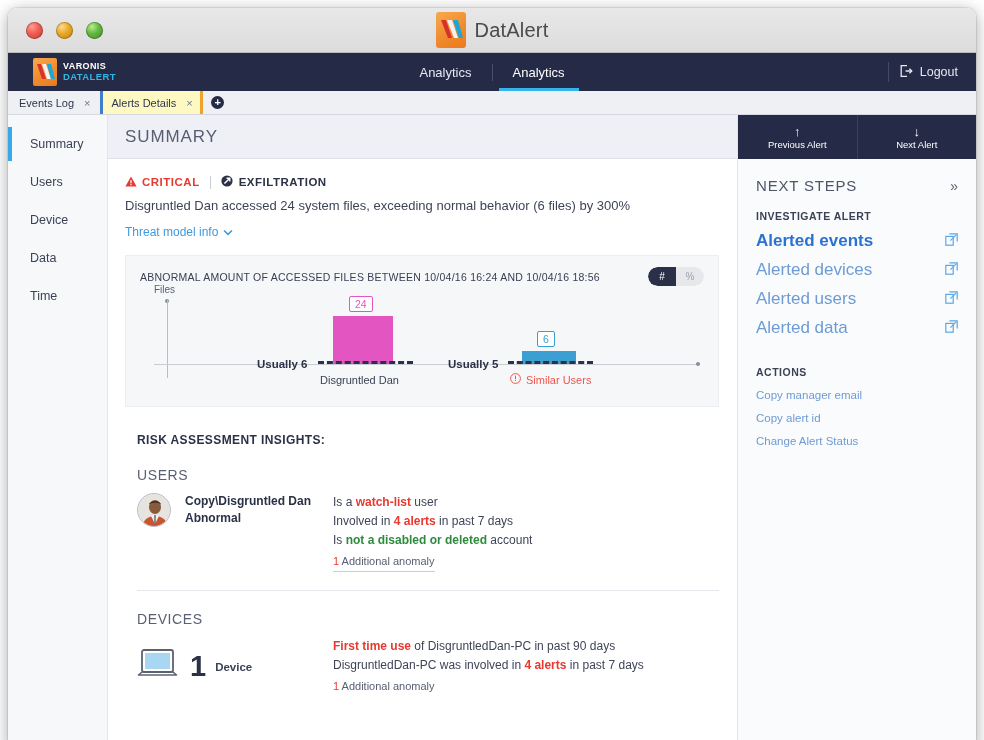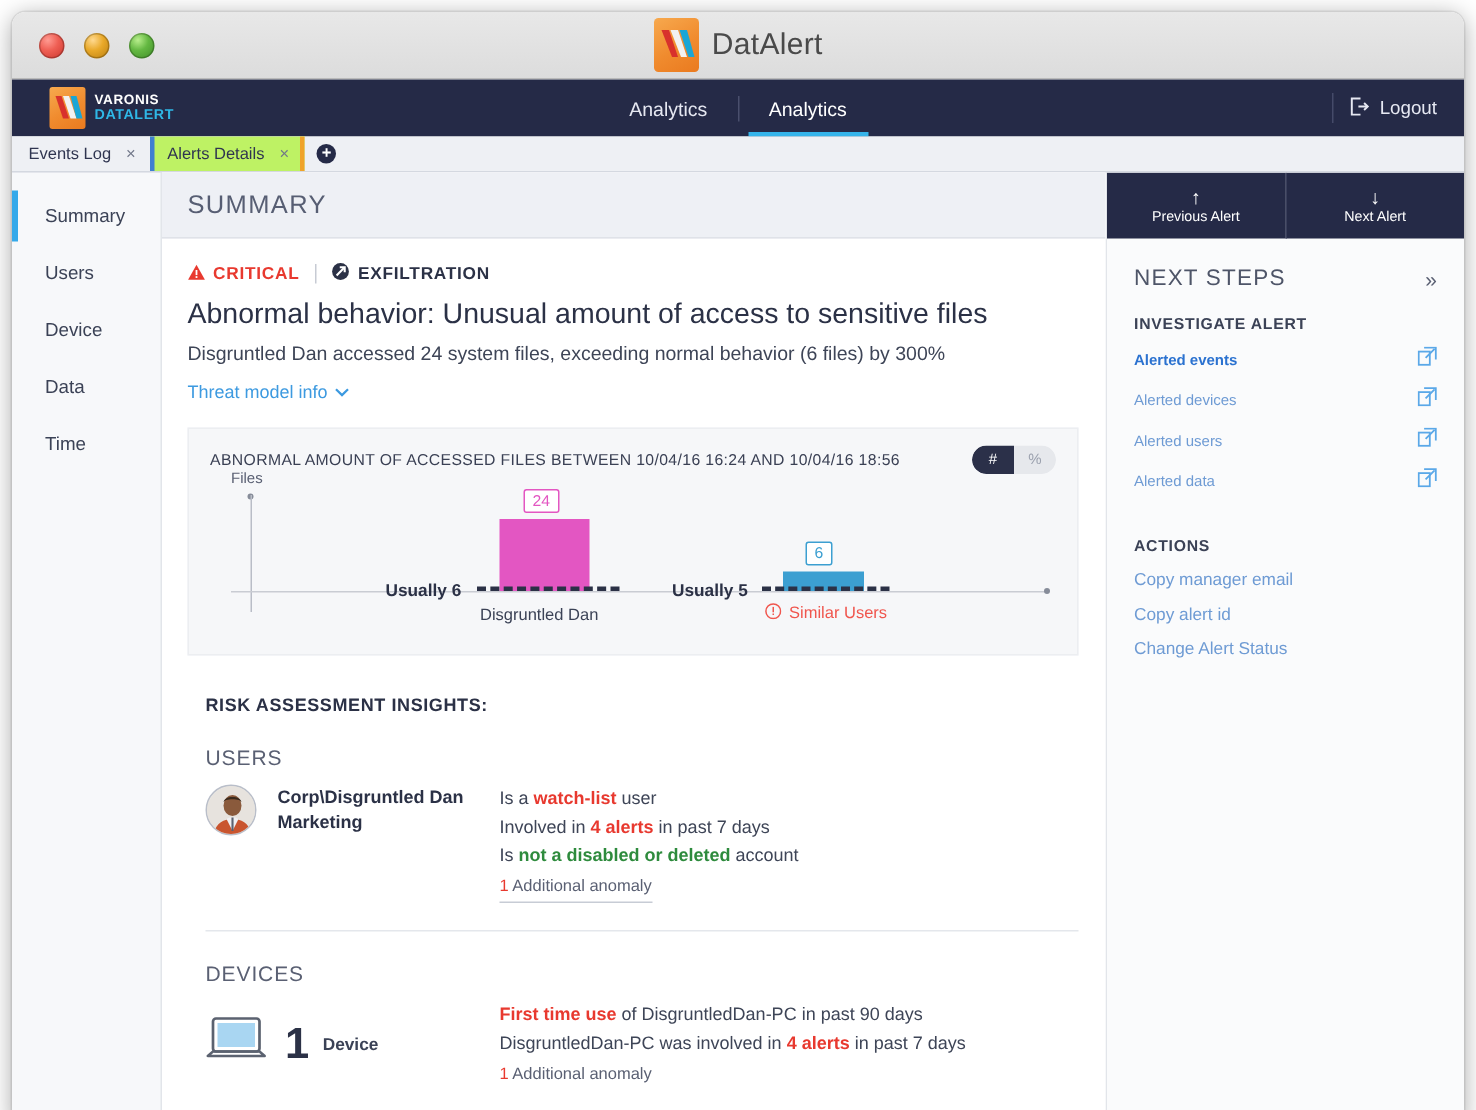--- a/index.html
+++ b/index.html
@@ -75,21 +75,21 @@
   
   #tabstrip {
     height: 24px; background: #eef0f4; display: flex; align-items: stretch;
     border-bottom: 1px solid #d4d8e0; position: relative;
   }
   .tab {
     display: flex; align-items: center; gap: 10px;
     padding: 0 10px 0 11px; font-size: 11px; color: #2f3550;
     background: #eef0f4; cursor: pointer; position: relative;
   }
-  .tab.active { background: #bef264; }
+  .tab.active { background: #fef9c3; }
   .tab .bar-l { position: absolute; left: 0; top: 0; bottom: 0; width: 3px; }
   .tab.active .bar-l { background: #3f7fd0; }
   .tab .bar-r { position: absolute; right: 0; top: 0; bottom: 0; width: 3px; }
   .tab.active .bar-r { background: #f0a32a; }
   .tab-x { font-size: 11px; color: #717789; }
   .tab-add {
     width: 30px; display: flex; align-items: center; justify-content: center; cursor: pointer;
   }
   .plus-circle {
     width: 13px; height: 13px; border-radius: 50%; background: #252a47;
@@ -215,21 +215,21 @@
     padding: 18px 18px 0 18px;
   }
   .ns-title { font-size: 15px; color: #4e5568; letter-spacing: .8px; }
   .ns-chev { font-size: 14px; color: #5a6073; cursor: pointer; }
 
   .grp-head { font-size: 10.5px; font-weight: bold; color: #3b4256; letter-spacing: .5px; padding: 16px 18px 0 18px; }
   .link-row {
     display: flex; align-items: center; justify-content: space-between;
     padding: 9px 18px 0 18px; cursor: pointer;
   }
-  .link-row .lbl { font-size: 10px; color: #6e9bd4; }
+  .link-row .lbl { font-size: 17px; color: #6e9bd4; }
   .link-row.bold .lbl { color: #2b72d0; font-weight: bold; }
   .ext-icon { color: #5aa8e8; }
   .action-row { padding: 11px 18px 0 18px; font-size: 11.5px; color: #6e9bd4; cursor: pointer; }
 </style>
 </head>
 <body>
 
 <div id="window">
 
   <div id="titlebar">
@@ -347,21 +347,20 @@
               <svg width="12" height="12" viewBox="0 0 12 12">
                   <circle cx="6" cy="6" r="5.6" fill="#2b3146"></circle>
                   <path d="M3.4 8.6 L8.6 3.4" stroke="#fff" stroke-width="1.4"></path>
                   <path d="M8.8 6.5 L8.8 3.2 L5.5 3.2" fill="none" stroke="#fff" stroke-width="1.4"></path>
                 </svg>
             </span>
             <span>EXFILTRATION</span>
           </div>
         </div>
 
-        <h1 class="alert-title">Abnormal behavior: Unusual amount of access to sensitive files</h1>
         <div class="alert-sub">Disgruntled Dan accessed 24 system files, exceeding normal behavior (6 files) by 300%</div>
         <div class="threat-link">
           <span>Threat model info</span>
           <span>
             <svg width="10" height="7" viewBox="0 0 10 7">
                 <path d="M1 1.5 L5 5.4 L9 1.5" fill="none" stroke="#3d9ae0" stroke-width="1.5"></path>
               </svg>
           </span>
         </div>
 
@@ -415,22 +414,22 @@
               <svg width="34" height="34" viewBox="0 0 34 34">
                 <circle cx="17" cy="17" r="17" fill="#e7e3de"></circle>
                 <path d="M4 34 C5 25 11 22 17 22 C23 22 29 25 30 34 Z" fill="#c9552f"></path>
                 <path d="M13 22 L17 30 L21 22 L19 21 H15 Z" fill="#f0f0f2"></path>
                 <rect x="16.3" y="21" width="1.4" height="9" fill="#5b6270"></rect>
                 <ellipse cx="17" cy="13" rx="6" ry="7" fill="#8a5a3c"></ellipse>
                 <path d="M11 11 C11 6 23 6 23 11 C23 8 11 8 11 11Z" fill="#3a2a1e"></path>
               </svg>
             </div>
             <div class="who">
-              <div>Corp\Disgruntled Dan</div>
-              <div>Marketing</div>
+              <div>Copy\Disgruntled Dan</div>
+              <div>Abnormal</div>
             </div>
           </div>
           <div class="row-right">
             <div>Is a <span class="red">watch-list</span> user</div>
             <div>Involved in <span class="red">4 alerts</span> in past 7 days</div>
             <div>Is <span class="green">not a disabled or deleted</span> account</div>
             <div class="anom"><span class="n">1</span> <span>Additional anomaly</span></div>
           </div>
         </div>
 

